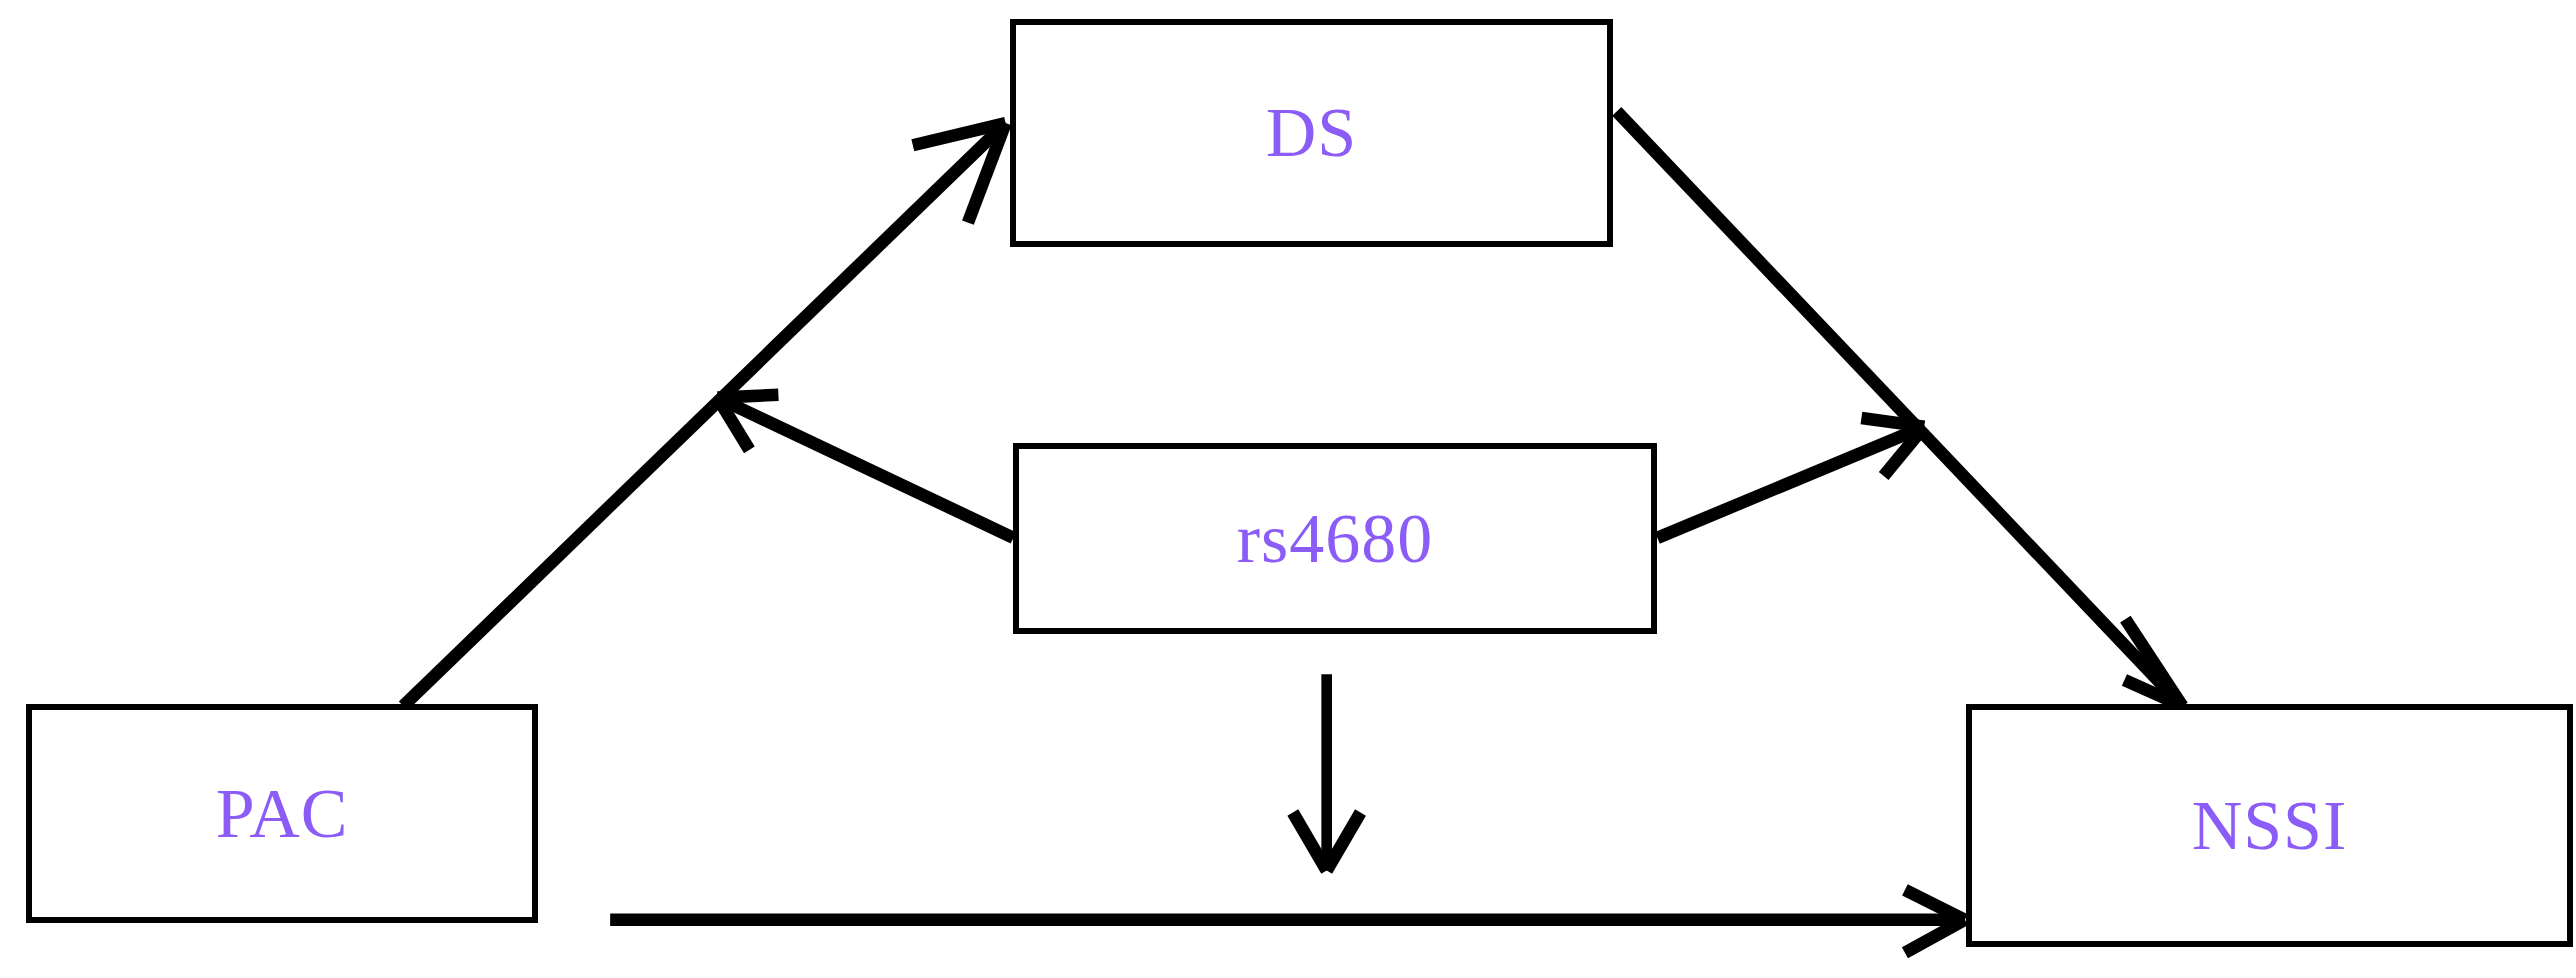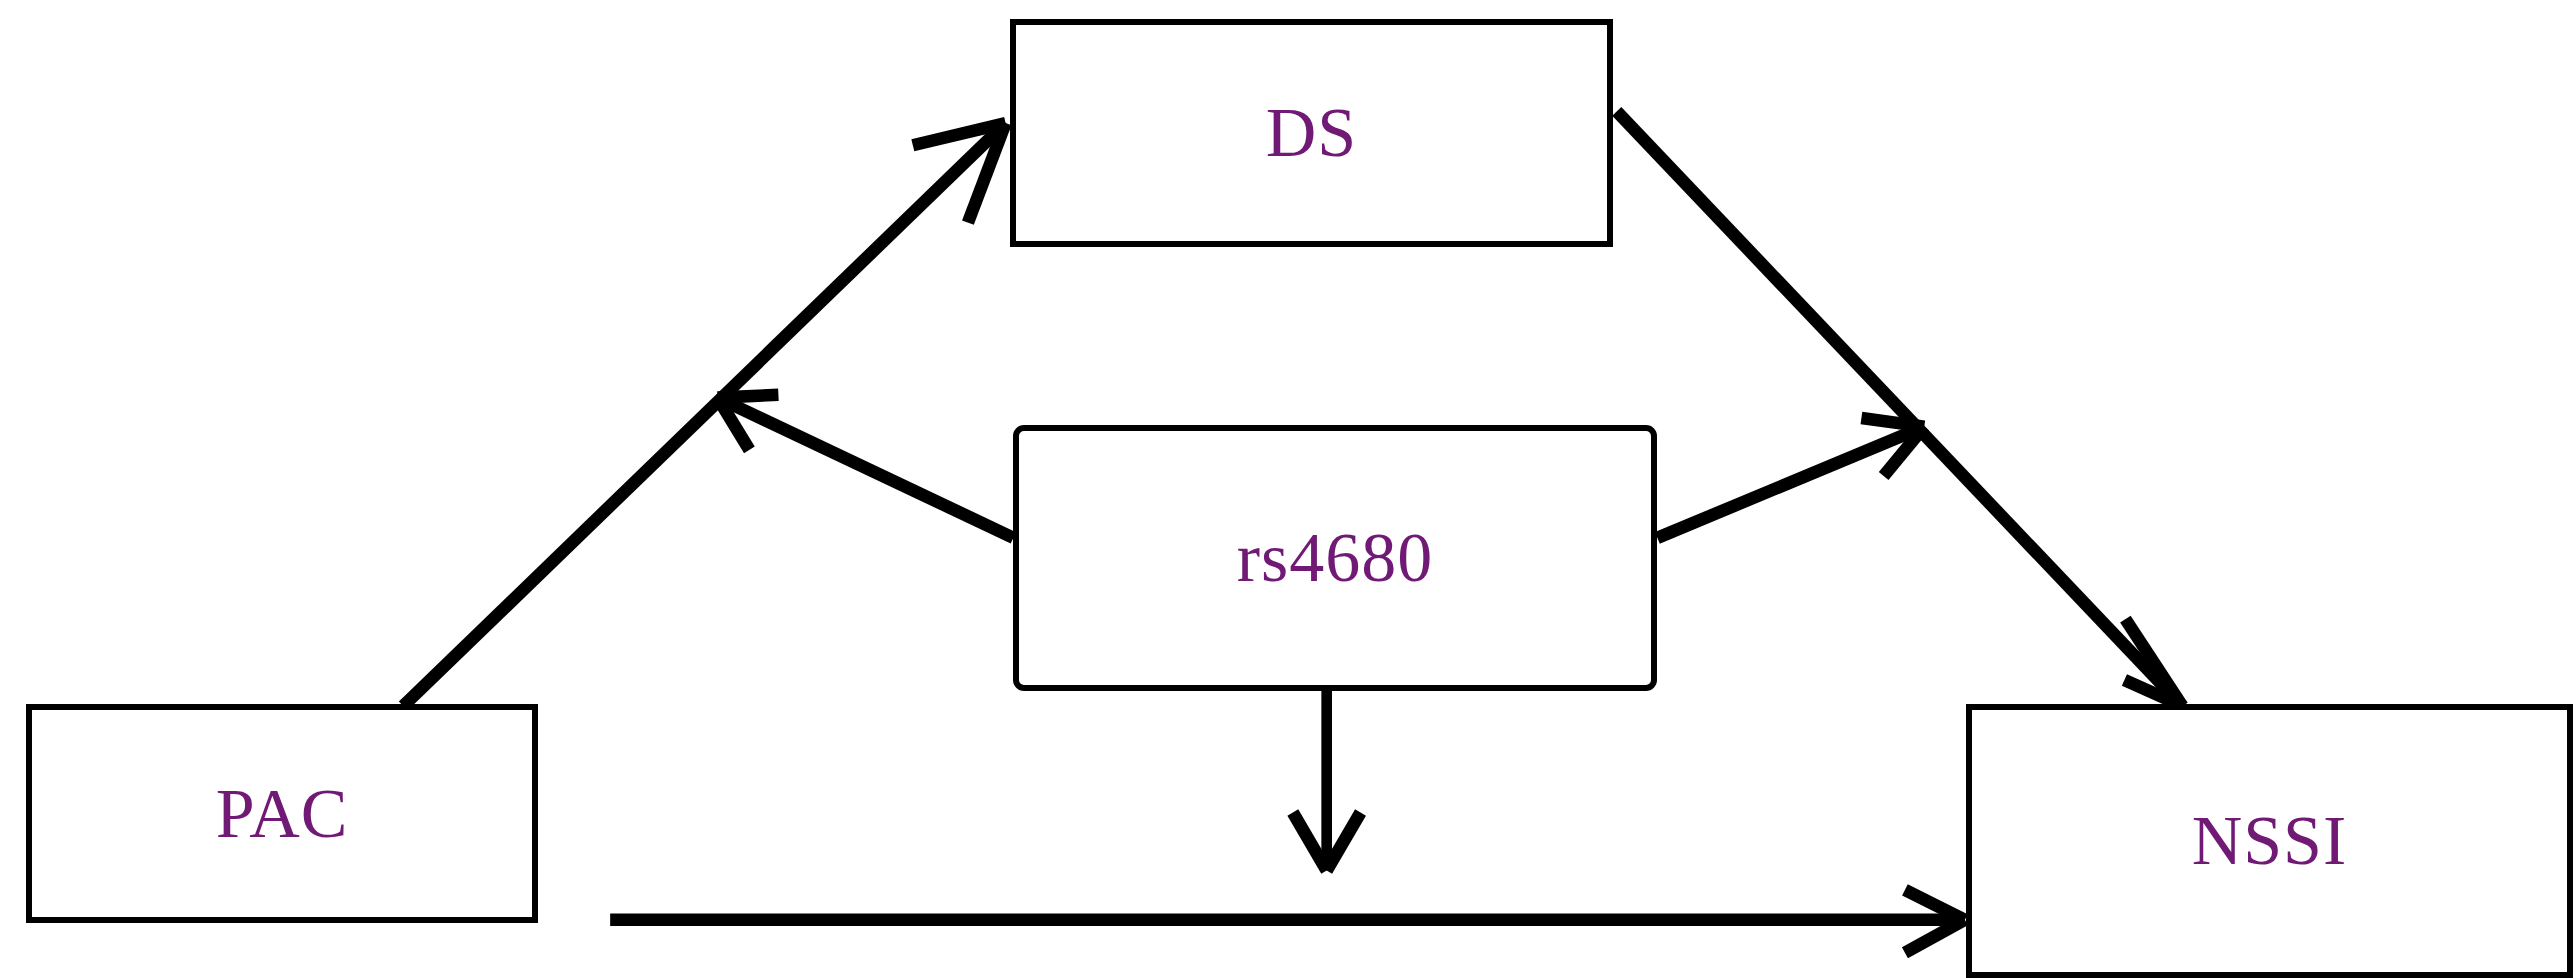--- a/index.html
+++ b/index.html
@@ -32,29 +32,29 @@
     border: 6.8px solid #000000;
     display: flex;
     align-items: center;
     justify-content: center;
     z-index: 3;
   }
   .node-label {
     font-family: "Liberation Serif", "DejaVu Serif", serif;
     font-size: 70px;
     line-height: 1;
-    color: #701a75;
+    color: #8b5cf6;
     letter-spacing: 1px;
     white-space: nowrap;
     user-select: none;
   }
   #node-ds      { left: 1010px; top: 19.3px;  width: 603px; height: 228px; }
-  #node-rs4680  { left: 1013px; top: 425px; width: 644px; height: 266px; border-radius: 11px; }
+  #node-rs4680  { left: 1013px; top: 443px; width: 644px; height: 191px; }
   #node-pac     { left: 26px;   top: 704px; width: 512px; height: 219px; }
-  #node-nssi    { left: 1966px; top: 704px; width: 607px; height: 274px; }
+  #node-nssi    { left: 1966px; top: 704px; width: 607px; height: 243px; }
 </style>
 </head>
 <body>
 
 <div id="diagram-root">
 
   <svg id="diagram-svg" viewBox="0 0 2664 1012" aria-hidden="true">
 
     <g>
       <line x1="417" y1="730" x2="1040" y2="127" stroke="#000000" stroke-width="13" stroke-linecap="butt"></line>

